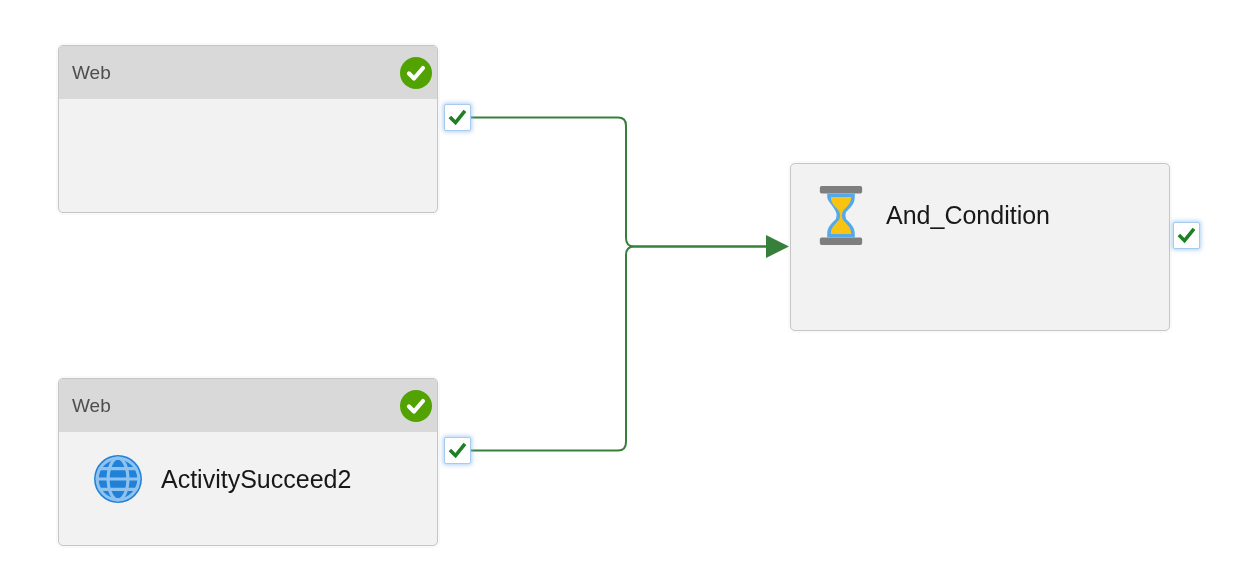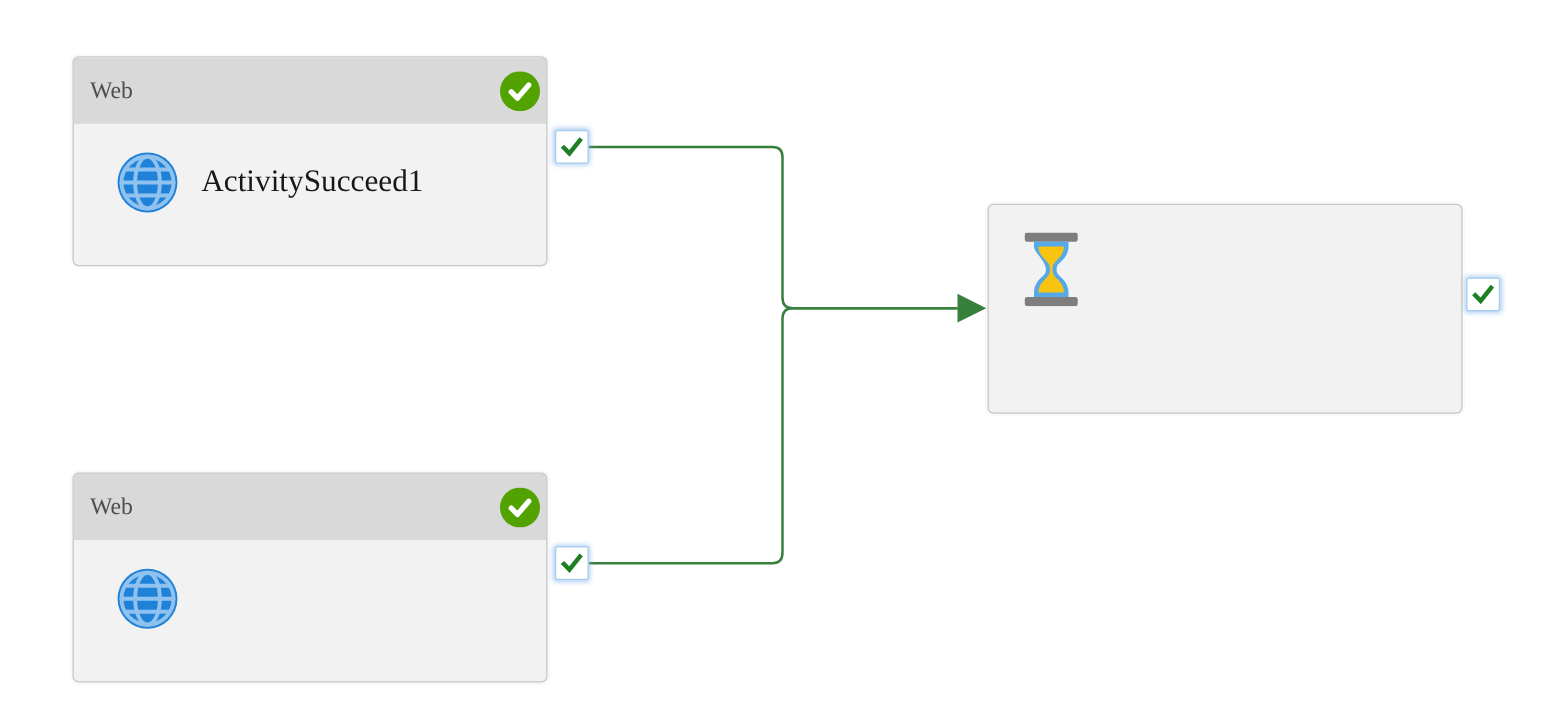--- a/index.html
+++ b/index.html
@@ -1,21 +1,21 @@
 <!DOCTYPE html>
 <html><head>
 <meta charset="utf-8">
 <style>
   html, body { margin: 0; padding: 0; background: #ffffff; }
   .canvas {
     position: relative;
     width: 1246px;
     height: 580px;
     background: #ffffff;
-    font-family: Liberation Serif, serif;
+    font-family: Liberation Sans, sans-serif;
     overflow: hidden;
   }
   .edges-layer {
     position: absolute;
     left: 0; top: 0;
     width: 1246px; height: 580px;
     pointer-events: none;
   }
   
   .node {
@@ -104,33 +104,20 @@
   </svg>
 
   <div class="node node--n1">
     <div class="node-header">
       <span class="type-label">Web</span>
       <svg class="status-badge" viewBox="0 0 32 32">
         <circle cx="16" cy="16" r="16" fill="#52A302"></circle>
         <path d="M9 16.5 L14 21.5 L23 11" stroke="#ffffff" stroke-width="4.2" fill="none" stroke-linecap="round" stroke-linejoin="round"></path>
       </svg>
     </div>
-    <div class="node-body">
-      <svg class="activity-icon" width="50" height="50" viewBox="0 0 48 48">
-        <circle cx="24" cy="24" r="23" fill="#1F82D8"></circle>
-        <g stroke="#8FC2EF" stroke-width="3" fill="none" stroke-linecap="round">
-          <circle cx="24" cy="24" r="20"></circle>
-          <ellipse cx="24" cy="24" rx="9.5" ry="20"></ellipse>
-          <line x1="4" y1="24" x2="44" y2="24"></line>
-          <line x1="7.5" y1="14" x2="40.5" y2="14"></line>
-          <line x1="7.5" y1="34" x2="40.5" y2="34"></line>
-        </g>
-      </svg>
-      <span class="activity-name">ActivitySucceed1</span>
-    </div>
   </div>
 
   <div class="node node--n2">
     <div class="node-header">
       <span class="type-label">Web</span>
       <svg class="status-badge" viewBox="0 0 32 32">
         <circle cx="16" cy="16" r="16" fill="#52A302"></circle>
         <path d="M9 16.5 L14 21.5 L23 11" stroke="#ffffff" stroke-width="4.2" fill="none" stroke-linecap="round" stroke-linejoin="round"></path>
       </svg>
     </div>
@@ -138,31 +125,33 @@
       <svg class="activity-icon" width="50" height="50" viewBox="0 0 48 48">
         <circle cx="24" cy="24" r="23" fill="#1F82D8"></circle>
         <g stroke="#8FC2EF" stroke-width="3" fill="none" stroke-linecap="round">
           <circle cx="24" cy="24" r="20"></circle>
           <ellipse cx="24" cy="24" rx="9.5" ry="20"></ellipse>
           <line x1="4" y1="24" x2="44" y2="24"></line>
           <line x1="7.5" y1="14" x2="40.5" y2="14"></line>
           <line x1="7.5" y1="34" x2="40.5" y2="34"></line>
         </g>
       </svg>
+      <span class="activity-name">ActivitySucceed2</span>
     </div>
   </div>
 
   <div class="node node--n3">
     <div class="node-body">
       <svg class="activity-icon" width="46" height="59" viewBox="0 0 50 64">
         <rect x="2" y="0" width="46" height="8" rx="2" fill="#7E7E7E"></rect>
         <rect x="2" y="56" width="46" height="8" rx="2" fill="#7E7E7E"></rect>
         <path fill="#55A9E8" d="M10,8 h30 v4 c0,8.5 -6,12.5 -9.5,16.3 q-1.8,3.7 0,7.4 C34,39.5 40,43.5 40,52 v4 h-30 v-4 c0,-8.5 6,-12.5 9.5,-16.3 q1.8,-3.7 0,-7.4 C16,20.5 10,16.5 10,12 z"></path>
         <path fill="#F9C411" d="M14,12 h22 v0.5 c0,7 -5.5,10.5 -8.8,14.5 q-2.4,5 0,10 c3.3,4 8.8,7.5 8.8,14.5 v0.5 h-22 v-0.5 c0,-7 5.5,-10.5 8.8,-14.5 q2.4,-5 0,-10 C19.5,23 14,19.5 14,12.5 z"></path>
       </svg>
+      <span class="activity-name">And_Condition</span>
     </div>
   </div>
 
   <div class="port port--n1">
     <svg width="19" height="19" viewBox="0 0 24 24">
       <path d="M4 13 L9.5 18.5 L20 5.5" stroke="#1E7F24" stroke-width="4.5" fill="none" stroke-linecap="square" stroke-linejoin="miter"></path>
     </svg>
   </div>
   <div class="port port--n2">
     <svg width="19" height="19" viewBox="0 0 24 24">

